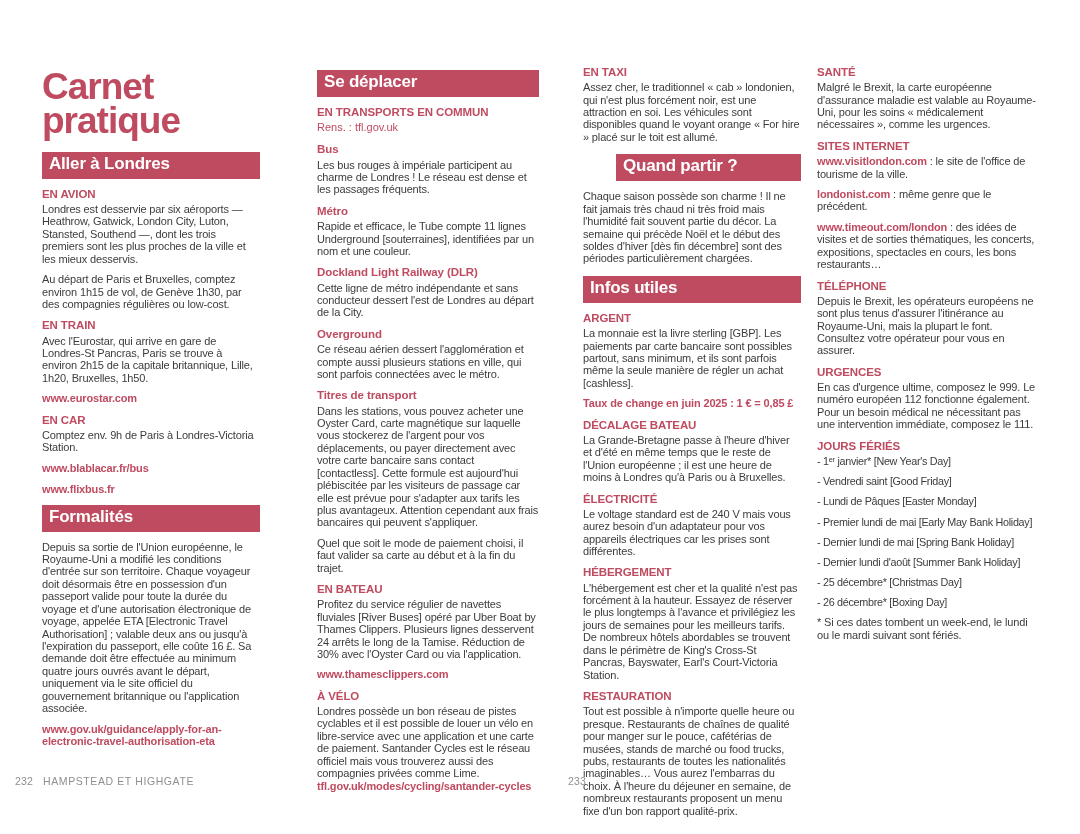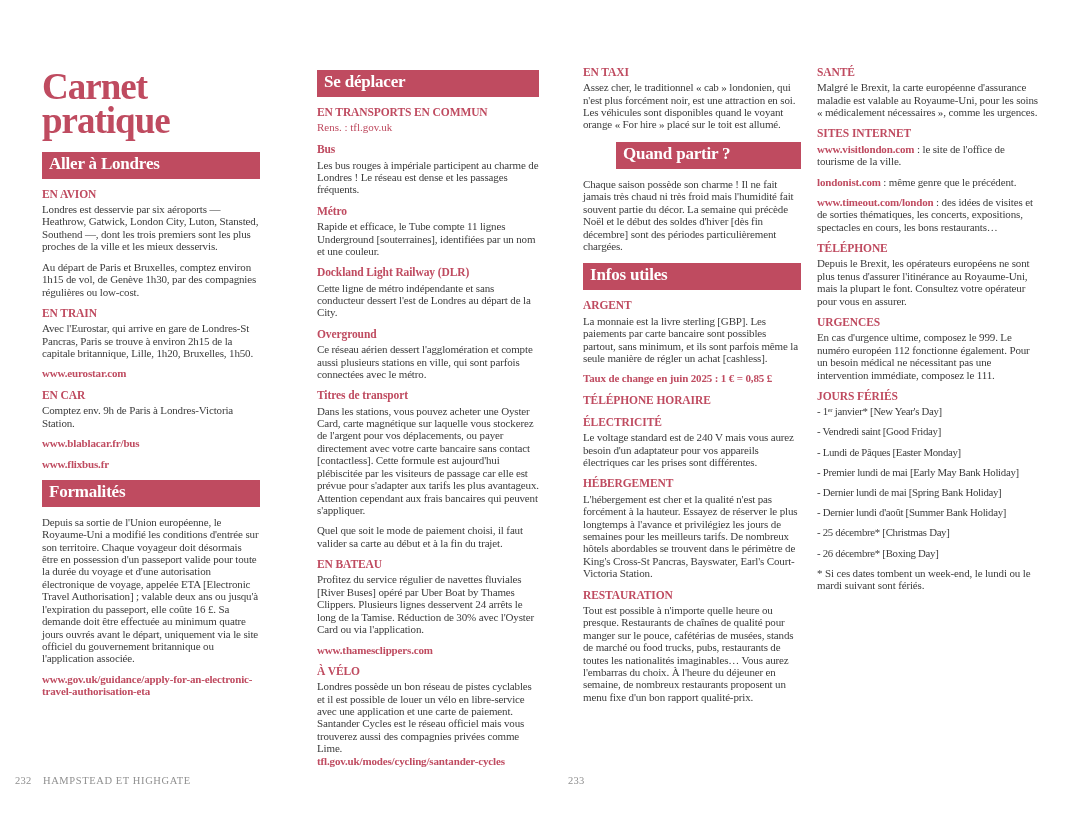--- a/index.html
+++ b/index.html
@@ -1,20 +1,20 @@
 <!DOCTYPE html>
 <html style="--accent: #bf4b60;"><head>
 <meta charset="utf-8">
 <style>
   html,body{margin:0;padding:0;background:#e8e8e8;}
   .sheet{
     position:relative;
     width:1080px;height:834px;
     background:#ffffff;
-    font-family:Liberation Serif, serif;
+    font-family:Liberation Sans, sans-serif;
     color:#3c3c3c;
     overflow:hidden;
   }
   .col{position:absolute;}
   #col1{left:42px;top:70px;width:218px;}
   #col2{left:274px;top:70px;width:222px;margin-left:43px;}
   #col3{left:583px;top:66px;width:218px;}
   #col4{left:817px;top:66px;width:222px;}
 
   .page-title{
@@ -128,21 +128,22 @@
 
     <div class="banner" style="margin-top:11px;margin-left:33px;">Quand partir ?</div>
     <p class="p">Chaque saison possède son charme ! Il ne fait jamais très chaud ni très froid mais l'humidité fait souvent partie du décor. La semaine qui précède Noël et le début des soldes d'hiver [dès fin décembre] sont des périodes particulièrement chargées.</p>
 
     <div class="banner" style="margin-top:11px;">Infos utiles</div>
 
     <div class="h first">ARGENT</div>
     <p class="p">La monnaie est la livre sterling [GBP]. Les paiements par carte bancaire sont possibles partout, sans minimum, et ils sont parfois même la seule manière de régler un achat [cashless].</p>
     <p class="red-note">Taux de change en juin 2025 : 1 € = 0,85 £</p>
 
-    <div class="h">TÉLÉPHONE HORAIRE</div>
+    <div class="h">DÉCALAGE BATEAU</div>
+    <p class="p">La Grande-Bretagne passe à l'heure d'hiver et d'été en même temps que le reste de l'Union européenne ; il est une heure de moins à Londres qu'à Paris ou à Bruxelles.</p>
 
     <div class="h">ÉLECTRICITÉ</div>
     <p class="p">Le voltage standard est de 240 V mais vous aurez besoin d'un adaptateur pour vos appareils électriques car les prises sont différentes.</p>
 
     <div class="h">HÉBERGEMENT</div>
     <p class="p">L'hébergement est cher et la qualité n'est pas forcément à la hauteur. Essayez de réserver le plus longtemps à l'avance et privilégiez les jours de semaines pour les meilleurs tarifs. De nombreux hôtels abordables se trouvent dans le périmètre de King's Cross-St Pancras, Bayswater, Earl's Court-Victoria Station.</p>
 
     <div class="h">RESTAURATION</div>
     <p class="p">Tout est possible à n'importe quelle heure ou presque. Restaurants de chaînes de qualité pour manger sur le pouce, cafétérias de musées, stands de marché ou food trucks, pubs, restaurants de toutes les nationalités imaginables… Vous aurez l'embarras du choix. À l'heure du déjeuner en semaine, de nombreux restaurants proposent un menu fixe d'un bon rapport qualité-prix.</p>
   </div>

